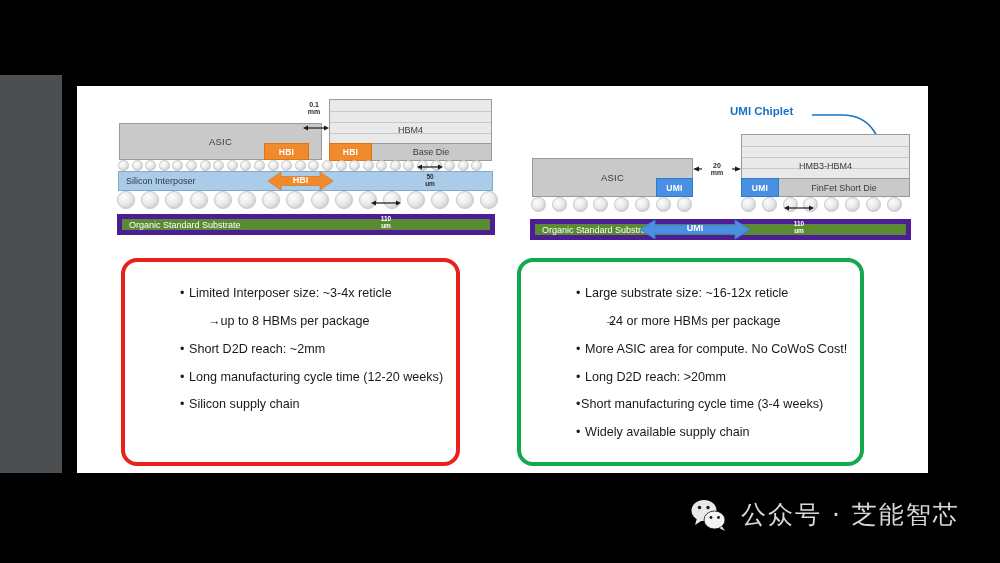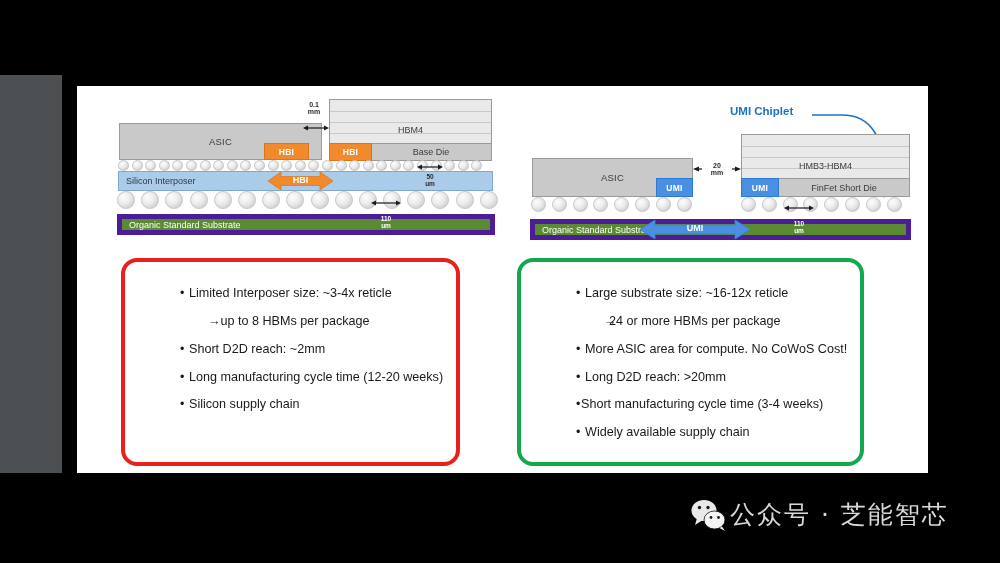--- a/index.html
+++ b/index.html
@@ -70,21 +70,21 @@
   #box-left{left:44px;top:172px;width:339px;height:208px;border:4px solid #e8211b;}
   #box-right{left:440px;top:172px;width:347px;height:208px;border:4px solid #12a84e;}
 
   .bullets{position:absolute;left:0;right:0;top:24px;padding:0 16px;margin-left:39px;}
   .bline{font-size:12.6px;color:#1a1a1a;line-height:1.18;margin-bottom:13px;white-space:nowrap;}
   .bline.indent{padding-left:28px;}
   .bline .bul{display:inline-block;width:9px;}
   .bline.tight .bul{width:5px;}
 
   
-  #watermark{position:absolute;left:690px;top:498px;display:flex;align-items:center;gap:2px;}
+  #watermark{position:absolute;left:690px;top:498px;display:flex;align-items:center;gap:13px;}
   #wm-text{font-size:25px;color:#d8d8d8;letter-spacing:2px;
            font-family:"DejaVu Sans","Liberation Sans",sans-serif;}
 </style>
 </head>
 <body>
 
 <div id="root">
 
   <div id="left-gray-block"></div>
 

